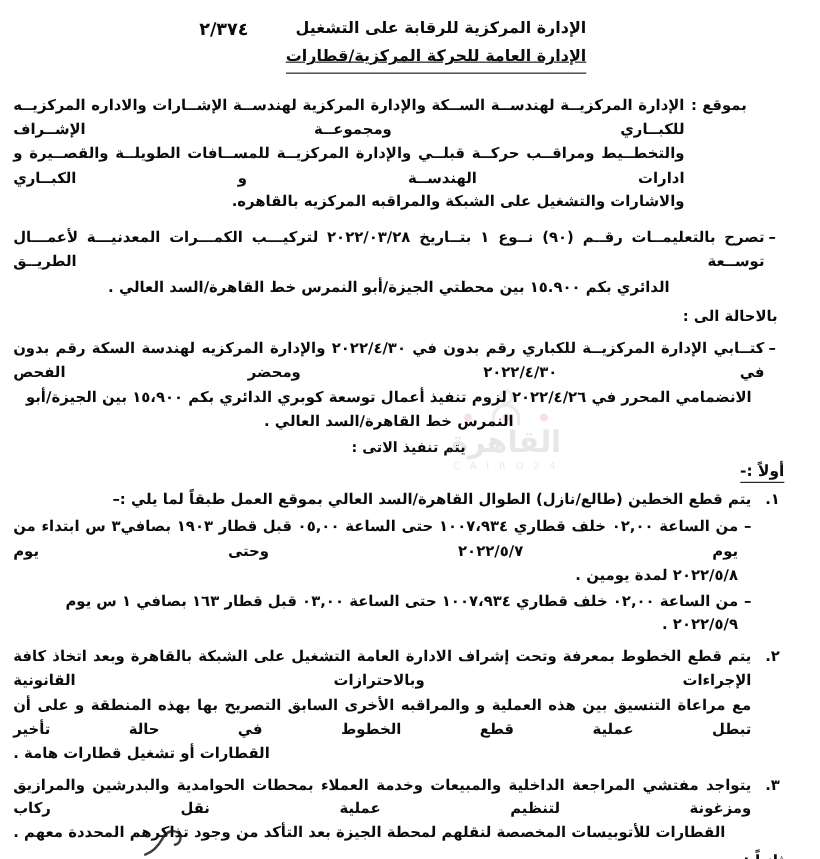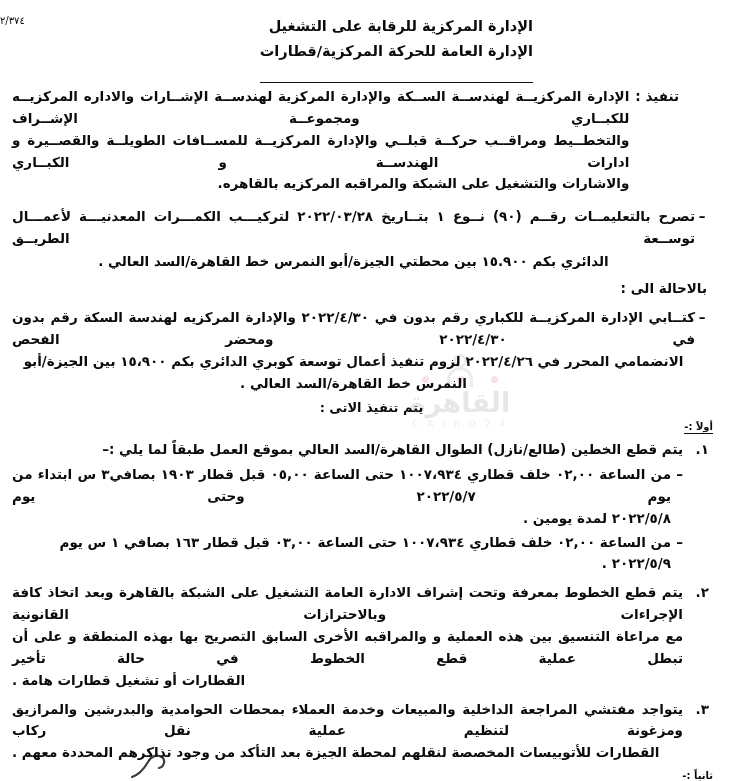--- a/index.html
+++ b/index.html
@@ -93,41 +93,42 @@
   .content {
     position: relative;
     z-index: 1;
   }
 
   .ref-block {
     position: absolute;
     left: 0;
     top: 12px;
     width: 226px;
-    text-align: left;
-    font-size: 10px;
-    font-weight: normal;
+    text-align: right;
+    font-size: 16px;
+    font-weight: bold;
     line-height: 1.85;
     direction: rtl;
   }
 
   .title-block {
     position: absolute;
     right: 212px;
     top: 14px;
     width: 324px;
     text-align: right;
     font-size: 14.5px;
     font-weight: bold;
     line-height: 1.75;
   }
   .title-2 {
     display: inline-block;
     border-bottom: 1.4px solid #111;
-    padding-bottom: 17px;
+    padding-bottom: 1px;
+    text-decoration: underline;
   }
 
   .body-area {
     position: absolute;
     right: 0;
     left: 0;
     top: 86px;
     padding: 0 10px 0 8px;
   }
 
@@ -182,21 +183,21 @@
   }
 
   .center-line {
     font-size: 13px;
     font-weight: bold;
     text-align: center;
     margin-top: 6px;
   }
 
   .section-head {
-    font-size: 10px;
+    font-size: 14px;
     font-weight: bold;
     margin-top: 6px;
     padding-right: 22px;
   }
   .section-head span {
     border-bottom: 1.3px solid #111;
     padding-bottom: 1px;
   }
 
   ol.items {
@@ -281,21 +282,21 @@
     </div>
 
     <div class="title-block">
       <div>الإدارة المركزية للرقابة على التشغيل</div>
       <div><span class="title-2">الإدارة العامة للحركة المركزية/قطارات</span></div>
     </div>
 
     <div class="body-area">
 
       <div class="to-block">
-        <div class="to-label">تنفيذ :</div>
+        <div class="to-label">بموقع :</div>
         <div class="to-text">
           <span class="ln j">الإدارة المركزيــة لهندســة الســكة والإدارة المركزية لهندســة الإشــارات  والاداره المركزيــه للكبــاري ومجموعــة الإشــراف</span>
           <span class="ln j">والتخطــيط ومراقــب حركــة قبلــي  والإدارة المركزيــة للمســافات الطويلــة والقصــيرة  و  ادارات الهندســة و الكبــاري</span>
           <span class="ln l">والاشارات والتشغيل على الشبكة والمراقبه المركزيه بالقاهره.</span>
         </div>
       </div>
 
       <div class="dash-item">
         <div class="dash-mark">–</div>
         <div class="dash-body">

